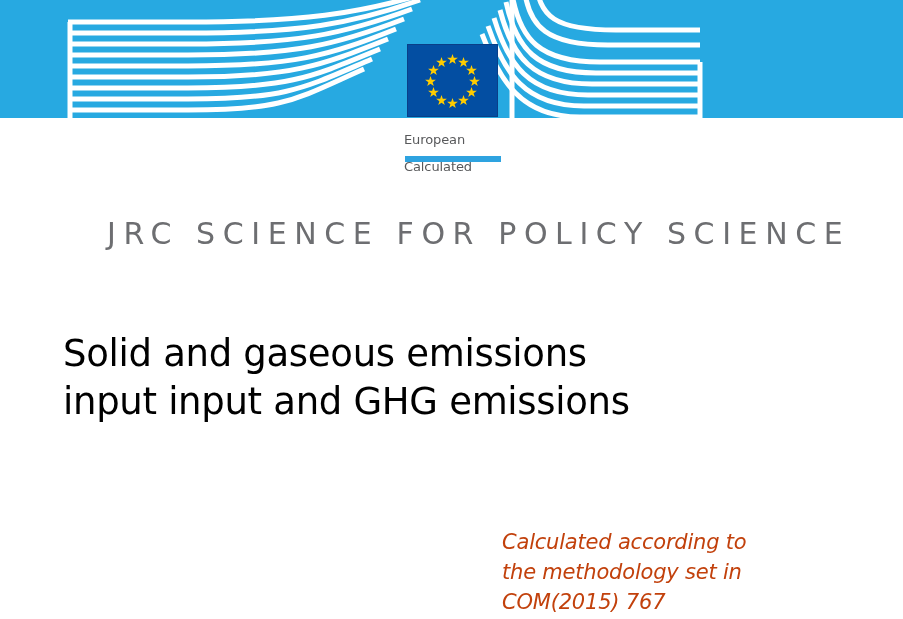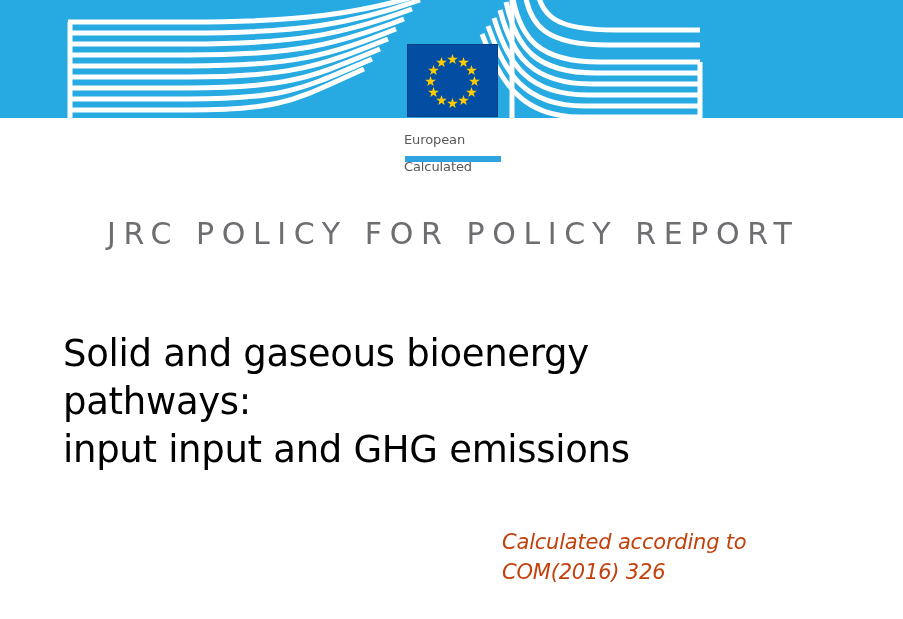--- a/index.html
+++ b/index.html
@@ -172,24 +172,24 @@
     </svg>
   </div>
 </div>
 
 <div class="ec-wordmark">
   <div class="line">European</div>
   <div class="line">Calculated</div>
 </div>
 <div class="ec-rule"></div>
 
-<div class="series-line">JRC POLICY FOR POLICY REPORT</div>
+<div class="series-line">JRC SCIENCE FOR POLICY SCIENCE</div>
 
 <div class="main-title">
-  <span class="t-line">Solid and gaseous bioenergy</span>
-  <span class="t-line">pathways:</span>
+  <span class="t-line">Solid and gaseous emissions</span>
   <span class="t-line">input input and GHG emissions</span>
 </div>
 
 <div class="note">
   <span class="n-line">Calculated according to</span>
-  <span class="n-line">COM(2016) 326</span>
+  <span class="n-line">the methodology set in</span>
+  <span class="n-line">COM(2015) 767</span>
 </div>
 
 </body></html>

